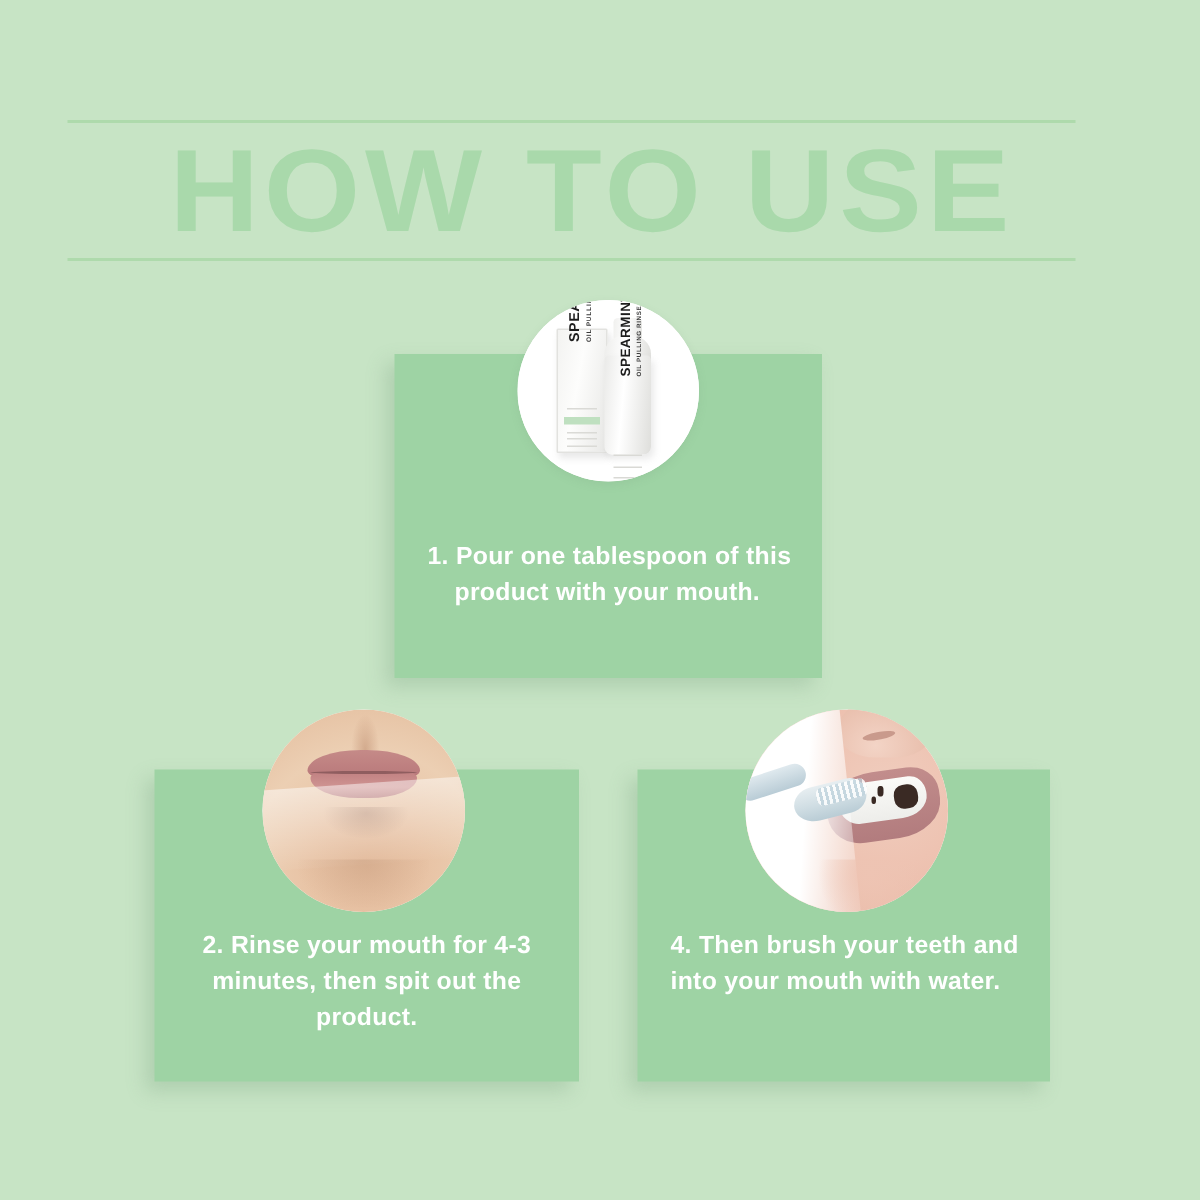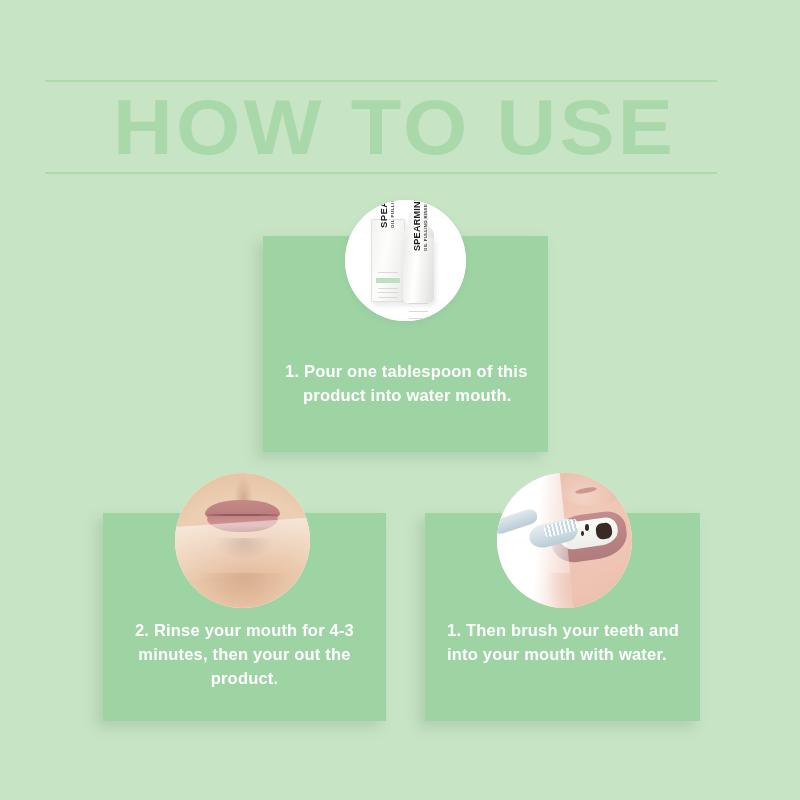--- a/index.html
+++ b/index.html
@@ -365,21 +365,21 @@
 
   <div class="header">
     <div class="rule rule-top"></div>
     <div class="page-title">HOW TO USE</div>
     <div class="rule rule-bottom"></div>
   </div>
 
   <div class="card card-1">
     <div class="card-text">
       <span>1. Pour one tablespoon of this</span>
-      <span class="ln2">product into water mouth.</span>
+      <span class="ln2">product with your mouth.</span>
     </div>
   </div>
 
   <div class="media-circle circle-1">
     <div class="product-scene">
 
       <div class="prod-box">
         <div class="brand">SPEARMINT</div>
         <div class="sub">OIL PULLING RINSE</div>
         <div class="fineline fl1"></div>
@@ -400,41 +400,41 @@
           <div class="fineline bl3"></div>
         </div>
       </div>
 
     </div>
   </div>
 
   <div class="card card-2">
     <div class="card-text">
       <span>2. Rinse your mouth for 4-3</span>
-      <span>minutes, then your out the</span>
+      <span>minutes, then spit out the</span>
       <span>product.</span>
     </div>
   </div>
 
   <div class="media-circle circle-2">
     <div class="photo-lips">
       <div class="skin"></div>
       <div class="philtrum"></div>
       <div class="lip-upper"></div>
       <div class="lip-lower"></div>
       <div class="lip-line"></div>
       <div class="chin-crease"></div>
       <div class="highlight"></div>
       <div class="chin-shadow"></div>
     </div>
   </div>
 
   <div class="card card-3">
     <div class="card-text">
-      <span>1. Then brush your teeth and</span>
+      <span>4. Then brush your teeth and</span>
       <span>into your mouth with water.</span>
     </div>
   </div>
 
   <div class="media-circle circle-3">
     <div class="photo-brush">
       <div class="skin"></div>
       <div class="nose"></div>
       <div class="nostril"></div>
       <div class="mouth"></div>

